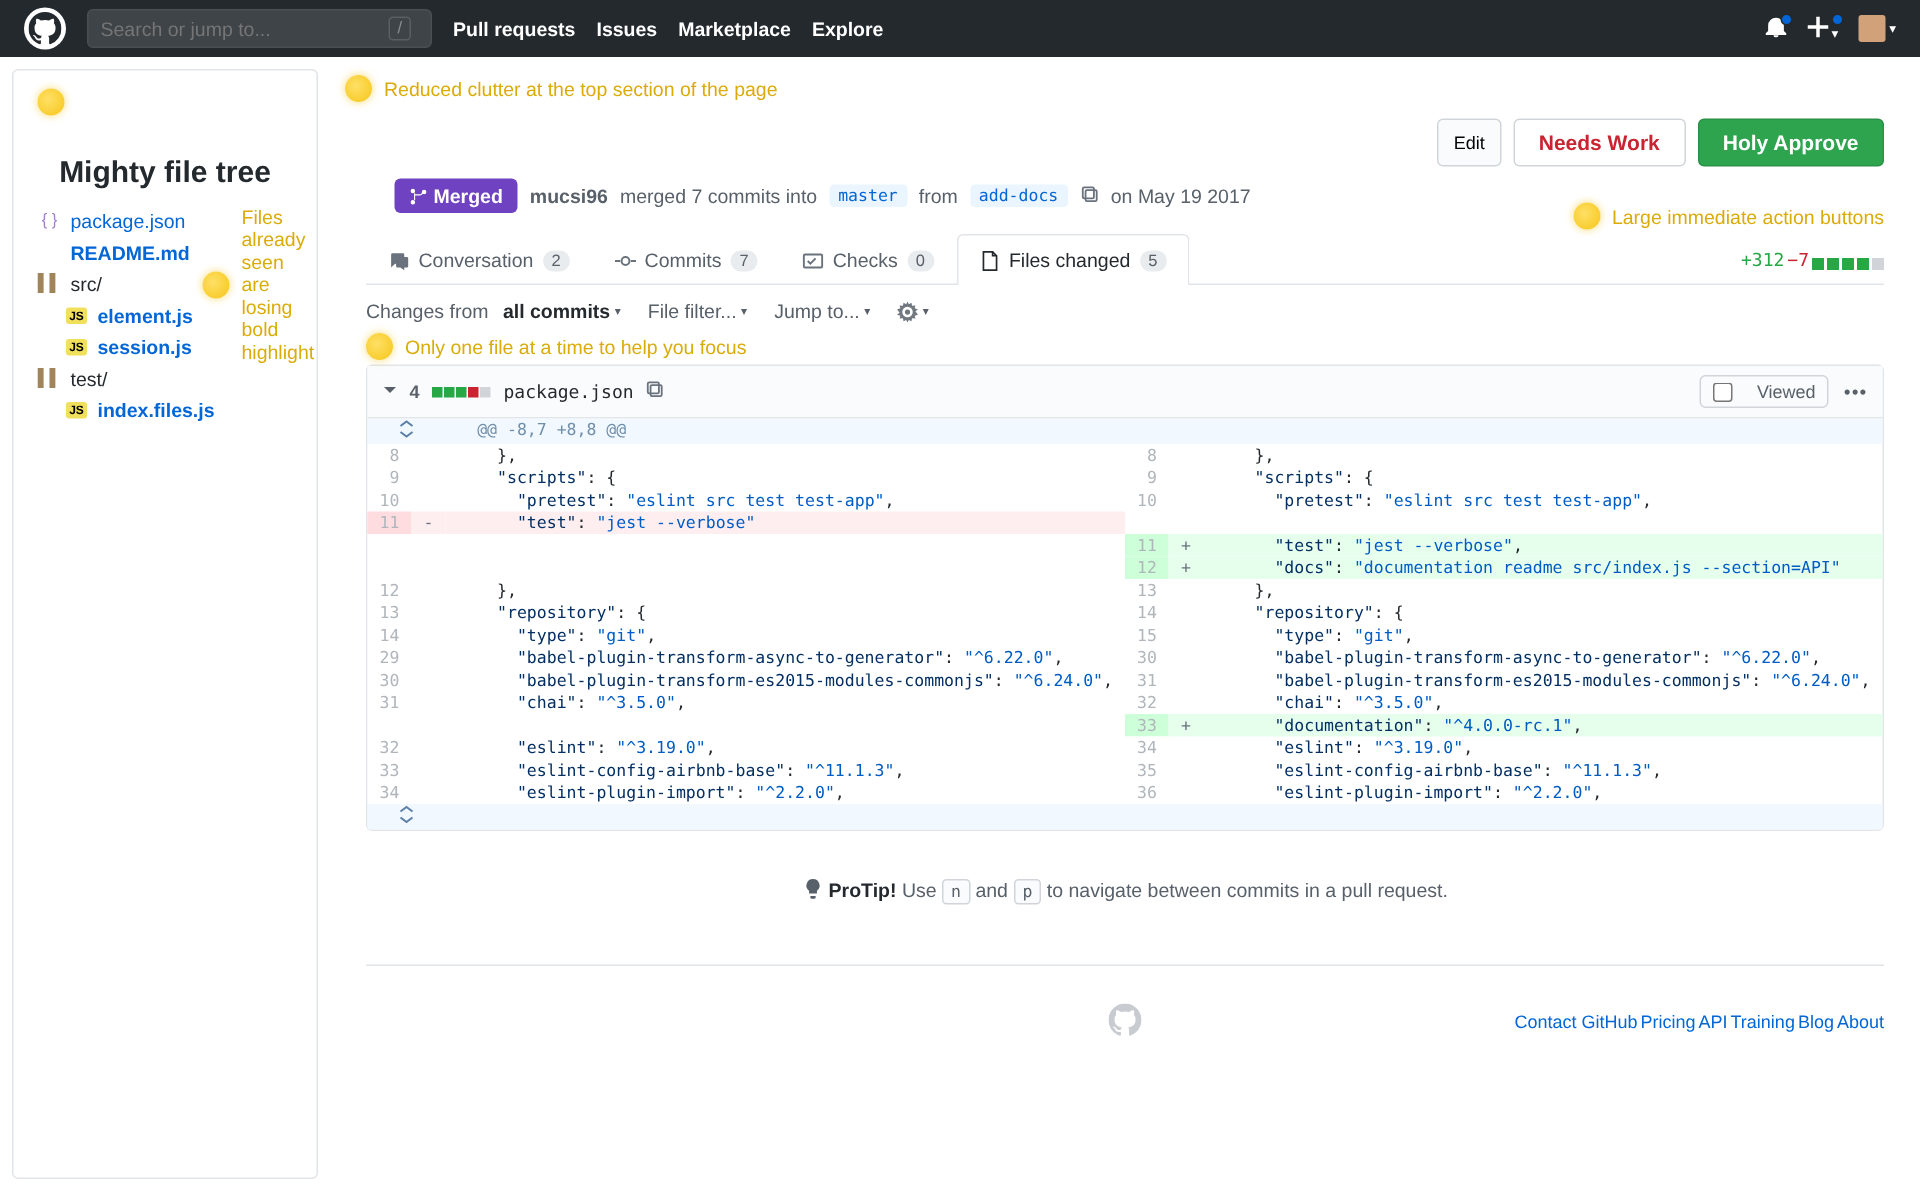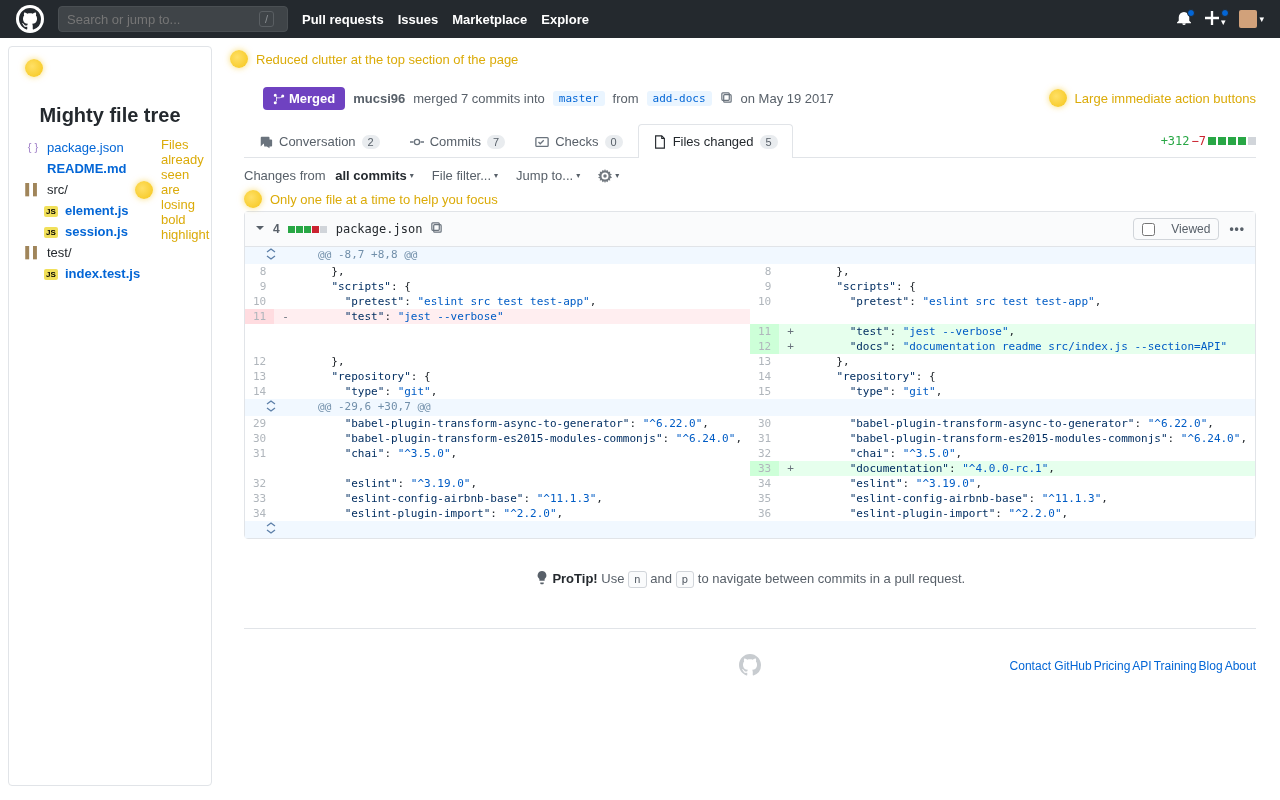--- a/index.html
+++ b/index.html
@@ -57,21 +57,21 @@
 .pr-meta { display: flex; align-items: center; gap: 8px; font-size: 13px; color: #586069; margin-bottom: 14px; }
 .state-badge { background: #6f42c1; color: #fff; border-radius: 4px; padding: 4px 10px; font-size: 13px; font-weight: 600; display: inline-flex; align-items: center; gap: 4px; }
 .branch { background: #eaf5ff; color: #0366d6; border-radius: 3px; padding: 1px 6px; font-family: SFMono-Regular, monospace; font-size: 11px; }
 .copy-icon { color: #6a737d; }
 
 
 .tabs { border-bottom: 1px solid #e1e4e8; display: flex; align-items: center; }
 .tab { padding: 9px 14px; color: #586069; font-size: 13px; display: inline-flex; align-items: center; gap: 6px; border: 1px solid transparent; border-bottom: none; margin-bottom: -1px; }
 .tab.active { border-color: #e1e4e8; border-radius: 4px 4px 0 0; background: #fff; color: #24292e; }
 .counter { background: #e9ecef; color: #586069; border-radius: 8px; font-size: 11px; padding: 1px 6px; }
-.diffstat { margin-left: auto; font-size: 12px; font-family: SFMono-Regular, monospace; display: flex; align-items: center; gap: 2px; }
+.diffstat { margin-left: auto; font-size: 12px; font-family: SFMono-Regular, monospace; display: flex; align-items: flex-end; gap: 2px; }
 .diffstat .add { color: #28a745; }
 .diffstat .del { color: #cb2431; }
 .diffstat .sq { width: 8px; height: 8px; display: inline-block; }
 .sq-g { background: #28a745; }
 .sq-r { background: #cb2431; }
 .sq-n { background: #d1d5da; }
 
 
 .toolbar { display: flex; align-items: center; padding: 10px 0; font-size: 13px; color: #586069; gap: 18px; }
 .toolbar .drop { display: inline-flex; align-items: center; gap: 3px; cursor: pointer; }
@@ -180,37 +180,42 @@
           <li class="bold indent1">
             <span class="fi"><span class="fi-js">JS</span></span>
             <span>session.js</span>
           </li>
           <li class="folder">
             <span class="fi fi-folder">▌▌</span>
             <span>test/</span>
           </li>
           <li class="bold indent1">
             <span class="fi"><span class="fi-js">JS</span></span>
-            <span>index.test.js</span>
+            <span>index.files.js</span>
           </li>
         </ul>
       <span class="annot annot-abs" style="left:110px; top:0px;">
           <span class="blob"></span>
           <span>Files already seen are losing bold highlight</span>
         </span>
     </div>
   </div>
 
   <div class="main">
     <span class="annot" style="margin-left:-14px;">
         <span class="blob"></span>
         <span>Reduced clutter at the top section of the page</span>
       </span>
 
     <div class="pr-head">
+      <div class="actions">
+        <button class="btn btn-sm">Edit</button>
+        <button class="btn btn-red">Needs Work</button>
+        <button class="btn btn-green">Holy Approve</button>
+      </div>
     </div>
 
     <div class="pr-meta" style="position:relative;margin-left:19px;">
       <span class="state-badge">
         <svg width="12" height="12" viewBox="0 0 16 16" fill="#fff">
             <path d="M5 3a2 2 0 11-4 0 2 2 0 014 0zm0 10a2 2 0 11-4 0 2 2 0 014 0zm8-7a2 2 0 100-4 2 2 0 000 4zM4 5v6h1V5H4zm1 2h4c2 0 3-1 3-3h-1c0 1.5-.5 2-2 2H5v1z"></path>
           </svg>
         <span>Merged</span>
       </span>
       <span style="color:#586069;font-weight:600;">mucsi96</span>
@@ -218,21 +223,21 @@
       <span class="branch">master</span>
       <span>from</span>
       <span class="branch">add-docs</span>
       <span class="copy-icon">
         <svg width="13" height="13" viewBox="0 0 14 14" fill="none" stroke="#6a737d" stroke-width="1.3">
             <rect x="4" y="4" width="8" height="8" rx="1"></rect>
             <rect x="2" y="2" width="8" height="8" rx="1"></rect>
           </svg>
       </span>
       <span>on May 19 2017</span>
-      <span class="annot annot-abs" style="right:0; top:2px;padding-left:41px;">
+      <span class="annot annot-abs" style="right:0; top:16px;padding-left:41px;">
           <span class="blob"></span>
           <span>Large immediate action buttons</span>
         </span>
     </div>
 
     
     <div class="tabs">
       <div class="tab">
         <svg width="14" height="14" viewBox="0 0 16 16" fill="#6a737d">
             <path d="M1 2h10a1 1 0 011 1v6a1 1 0 01-1 1H5l-3 3V3a1 1 0 011-1zm4 3h9a1 1 0 011 1v6a1 1 0 01-1 1h-2v2l-3-2H6"></path>
@@ -399,26 +404,20 @@
               <td class="mark"></td>
               <td class="code" style="width:50%">    <span class="tok-key">"repository"</span>: {</td>
             </tr>
             <tr>
               <td class="ln">14</td>
               <td class="mark"></td>
               <td class="code" style="width:50%">      <span class="tok-key">"type"</span>: <span class="tok-str">"git"</span>,</td>
               <td class="ln">15</td>
               <td class="mark"></td>
               <td class="code" style="width:50%">      <span class="tok-key">"type"</span>: <span class="tok-str">"git"</span>,</td>
-            </tr>
-            <tr class="hunk-row">
-              <td class="expand" colspan="2"><svg width="12" height="12" viewBox="0 0 12 12" fill="#5c7fa8">
-                  <path d="M2 4l4-3 4 3M2 8l4 3 4-3" stroke="#5c7fa8" stroke-width="1.3" fill="none"></path>
-                </svg></td>
-              <td class="code" colspan="4">  @@ -29,6 +30,7 @@</td>
             </tr>
             <tr>
               <td class="ln">29</td>
               <td class="mark"></td>
               <td class="code" style="width:50%">      <span class="tok-key">"babel-plugin-transform-async-to-generator"</span>: <span class="tok-str">"^6.22.0"</span>,</td>
               <td class="ln">30</td>
               <td class="mark"></td>
               <td class="code" style="width:50%">      <span class="tok-key">"babel-plugin-transform-async-to-generator"</span>: <span class="tok-str">"^6.22.0"</span>,</td>
             </tr>
             <tr>

